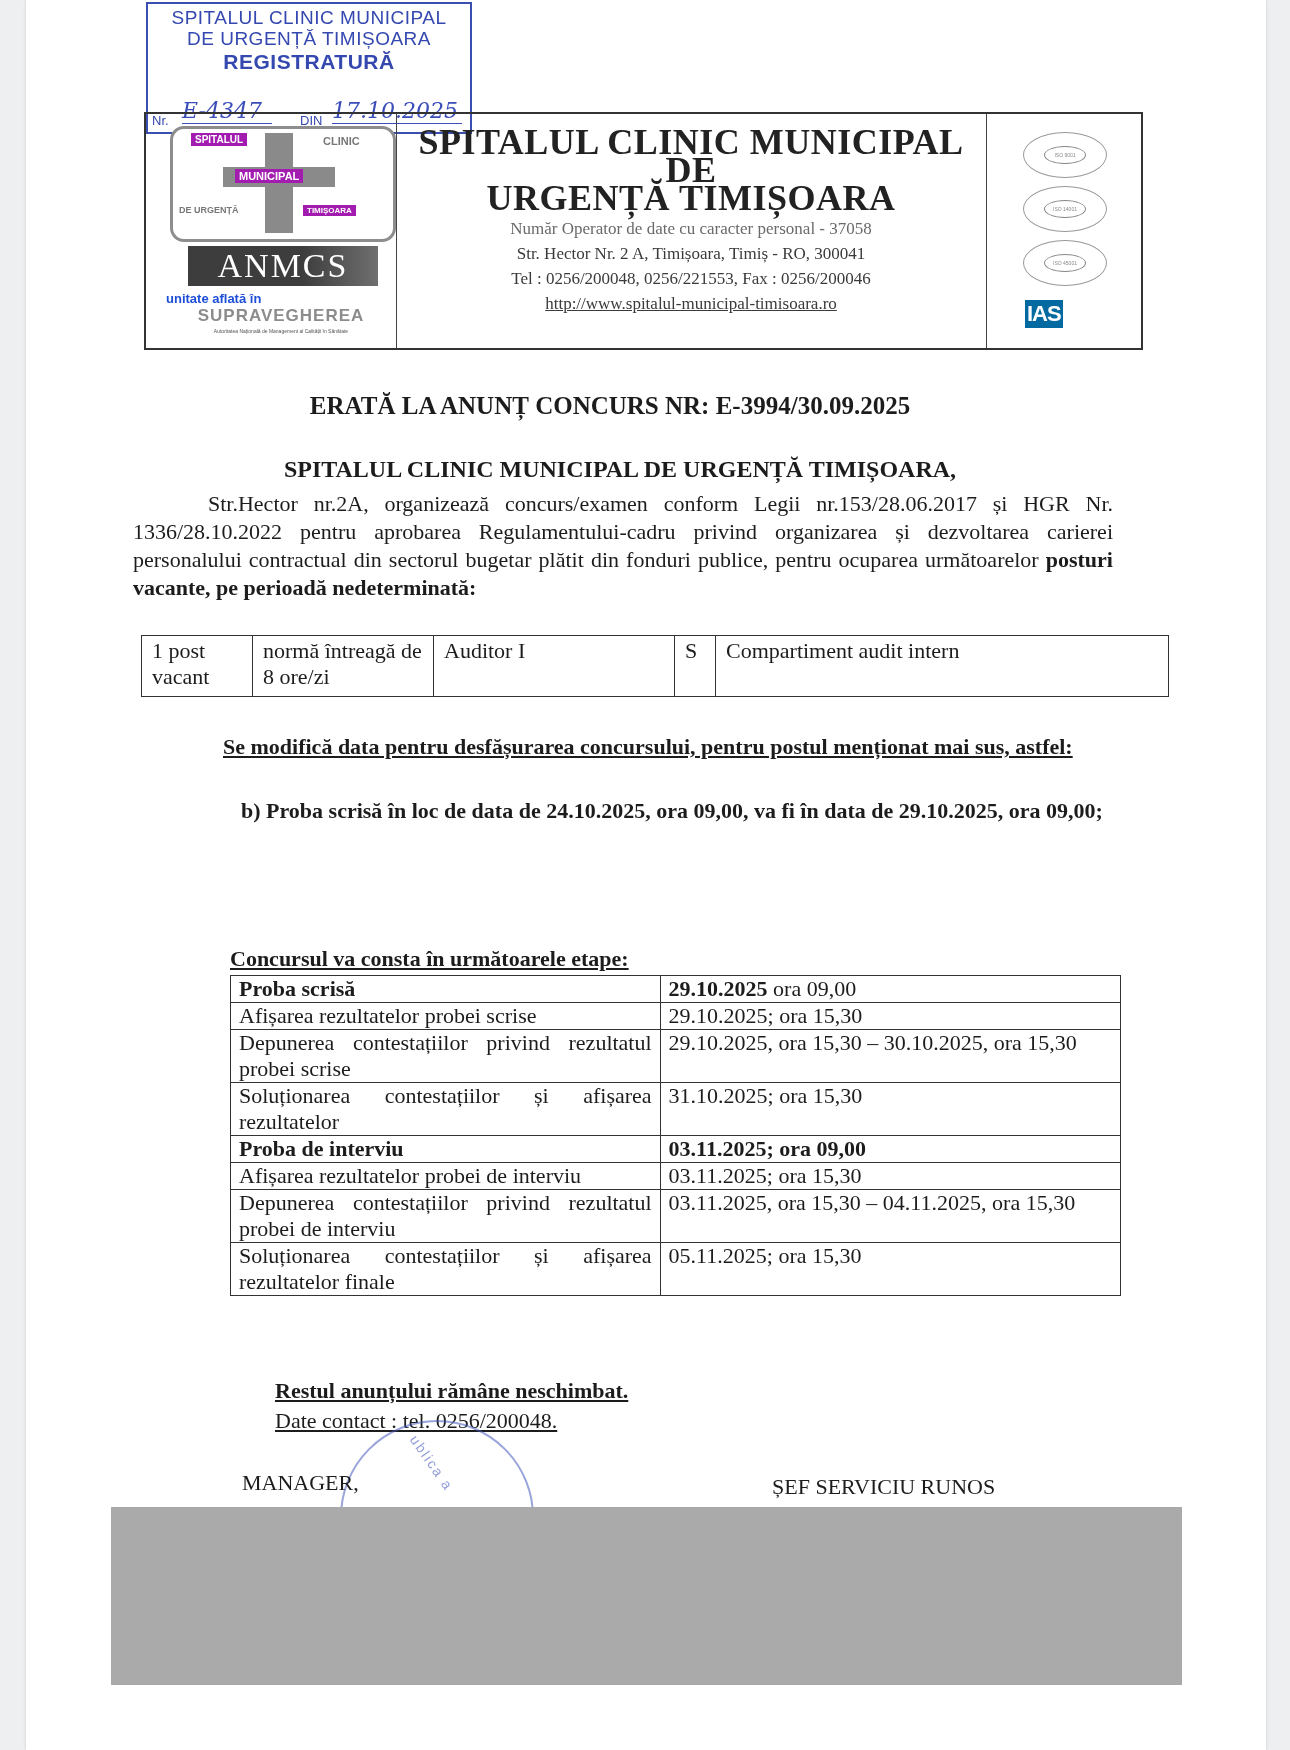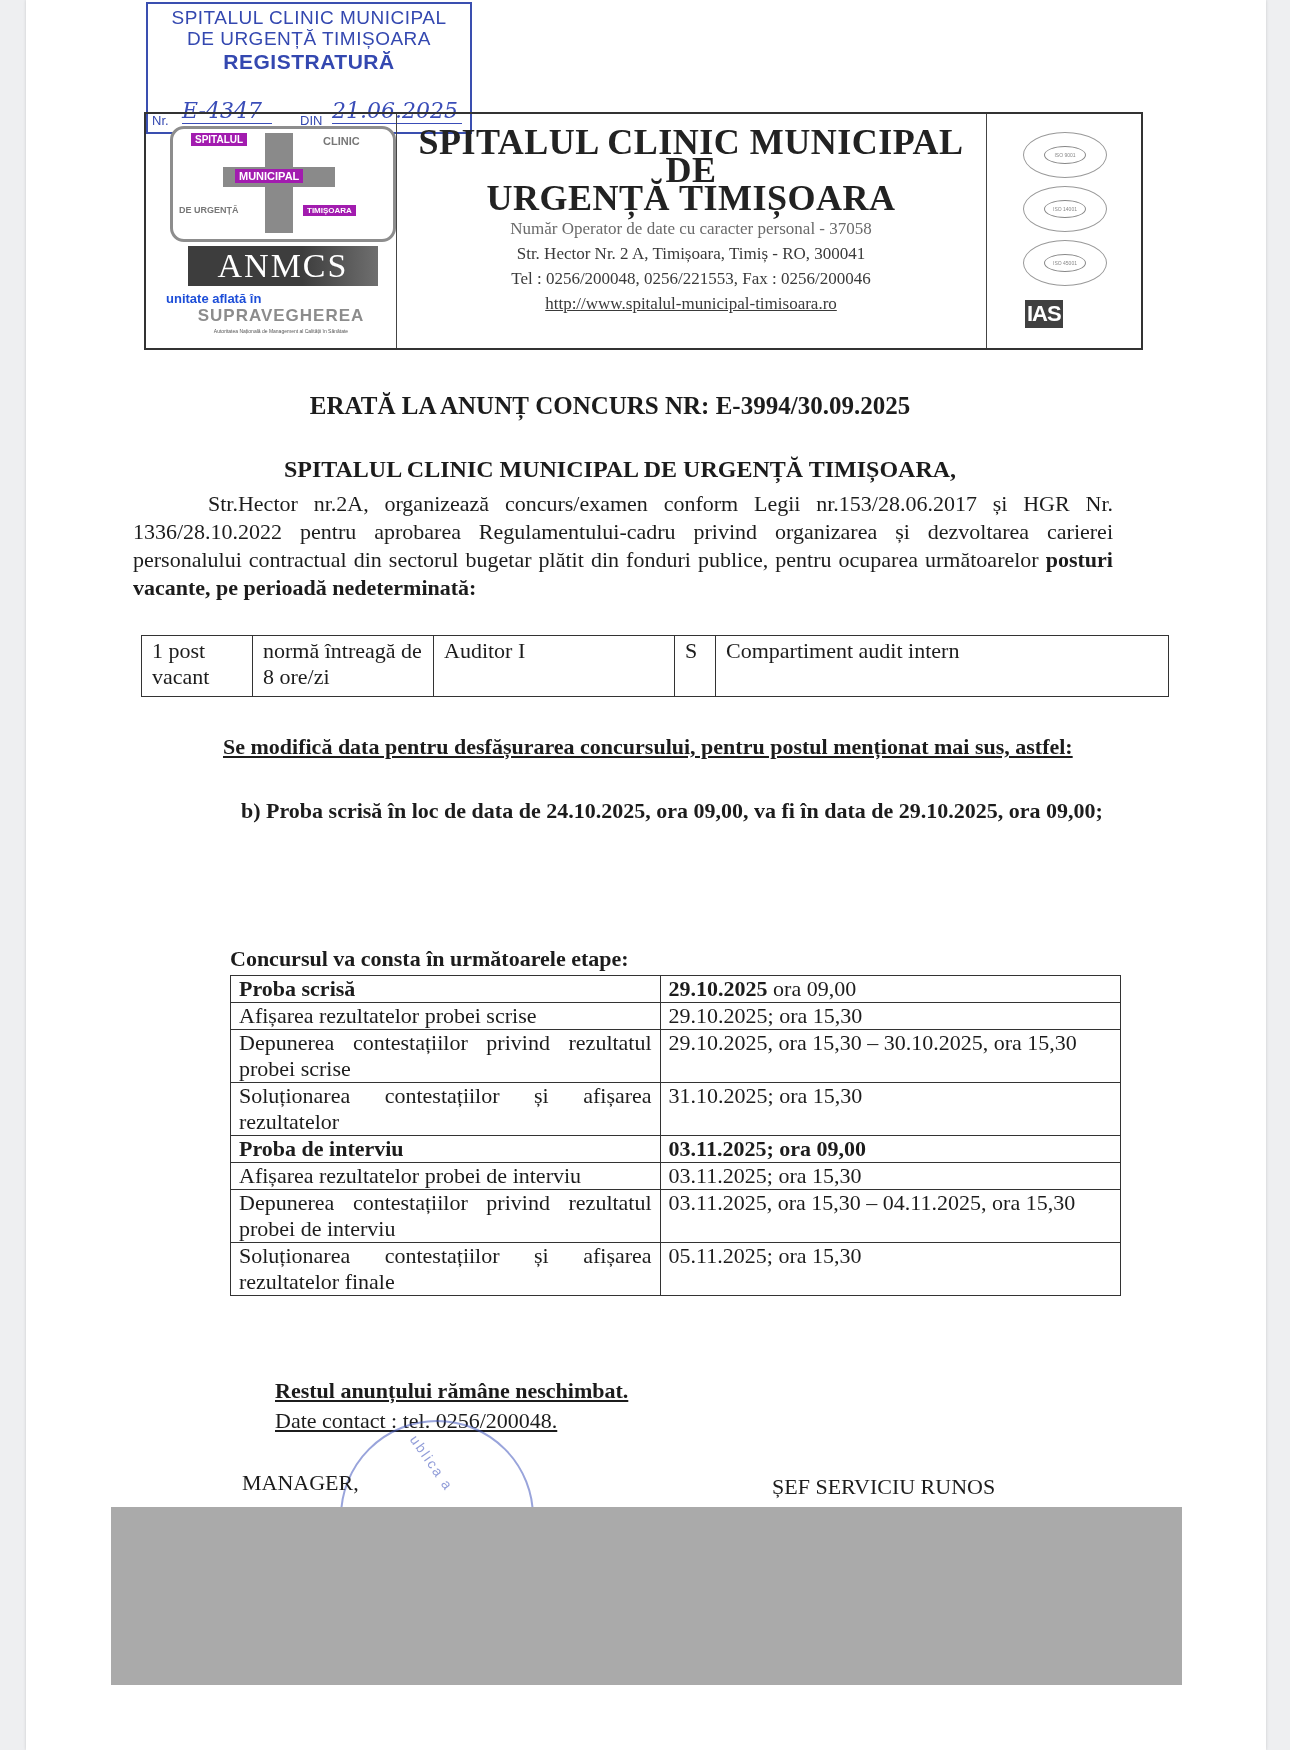--- a/index.html
+++ b/index.html
@@ -57,39 +57,39 @@
   .agency { position: absolute; left: 20px; top: 214px; width: 230px; text-align: center; font-family: "Liberation Sans", sans-serif; font-size: 5px; color: #555; }
 
   .lh-title { font-weight: bold; font-size: 36px; line-height: 28px; margin-top: 14px; color: #222; letter-spacing: 0.5px; text-align: center; }
   .lh-line { font-size: 17px; line-height: 25px; color: #3a3a3a; }
   .lh-line.first { margin-top: 4px; color: #6a6a6a; }
   .lh-link { text-decoration: underline; }
   .lh-email { color: #9aa0b0; text-decoration: underline; }
 
   .iso { position: absolute; left: 36px; width: 82px; height: 44px; border: 1.5px solid #999; border-radius: 50%; }
   .iso .inner { position: absolute; left: 20px; top: 13px; width: 40px; height: 16px; border: 1.5px solid #888; border-radius: 50%; font-size: 5px; color: #888; text-align: center; line-height: 16px; font-family: "Liberation Sans", sans-serif; }
-  .ias { position: absolute; left: 38px; top: 186px; background: #404040; color: #fff; font-family: "Liberation Sans", sans-serif; font-weight: bold; font-size: 22px; line-height: 28px; padding: 0 2px; letter-spacing: -1px; }
+  .ias { position: absolute; left: 38px; top: 186px; background: #0369a1; color: #fff; font-family: "Liberation Sans", sans-serif; font-weight: bold; font-size: 22px; line-height: 28px; padding: 0 2px; letter-spacing: -1px; }
 
   
   .heading { position: absolute; left: 160px; top: 392px; width: 900px; text-align: center; font-weight: bold; font-size: 25px; }
   .subheading { position: absolute; left: 170px; top: 456px; width: 900px; text-align: center; font-weight: bold; font-size: 24px; }
   .para { position: absolute; left: 133px; top: 490px; width: 980px; font-size: 22px; line-height: 28px; text-align: justify; }
   .para .indent { display: inline-block; width: 75px; }
   .para b { font-weight: bold; }
 
   table.post { position: absolute; left: 133px; top: 635px; width: 1028px; border-collapse: collapse; font-size: 22px; margin-left: 8px; }
   table.post td { border: 1.5px solid #333; vertical-align: top; padding: 2px 10px; line-height: 26px; height: 56px; }
 
   .modif { position: absolute; left: 133px; top: 733px; width: 980px; font-weight: bold; font-size: 22px; line-height: 28px; text-align: justify; }
   .modif .u { text-decoration: underline; }
   .modif .indent { display: inline-block; width: 90px; }
   .items { position: absolute; left: 241px; top: 797px; width: 872px; font-weight: bold; font-size: 22px; line-height: 28px; text-align: justify; }
   .items p { margin: 0 0 4px 0; }
 
-  .etape-title { position: absolute; left: 230px; top: 946px; font-weight: bold; font-size: 22px; }
+  .etape-title { position: absolute; left: 230px; top: 946px; font-weight: bold; font-size: 22px; text-decoration: underline; }
   table.etape { position: absolute; left: 230px; top: 975px; width: 891px; border-collapse: collapse; font-size: 22px; }
   table.etape td { border: 1.5px solid #333; vertical-align: top; padding: 0 8px; line-height: 26px; }
   table.etape td.c1 { width: 414px; text-align: justify; text-align-last: left; }
   table.etape td.c2 { width: 445px; }
   table.etape tr.bold td.c1 { font-weight: bold; }
 
   .rest { position: absolute; left: 275px; top: 1378px; font-weight: bold; font-size: 22px; text-decoration: underline; }
   .contact { position: absolute; left: 275px; top: 1408px; font-size: 22px; text-decoration: underline; }
   .manager { position: absolute; left: 242px; top: 1470px; font-size: 22px; }
   .sef { position: absolute; left: 772px; top: 1474px; font-size: 22px; }
@@ -104,21 +104,21 @@
 <div class="page"></div>
 
 <div class="stamp">
   <div class="l1">SPITALUL CLINIC MUNICIPAL</div>
   <div class="l2">DE URGENȚĂ TIMIȘOARA</div>
   <div class="l3">REGISTRATURĂ</div>
   <div class="nrrow">
     <span class="nrlab">Nr.</span>
     <span class="nrval">E-4347</span>
     <span class="dinlab">DIN</span>
-    <span class="dinval">21.06.2025</span>
+    <span class="dinval">17.10.2025</span>
   </div>
 </div>
 
 <div class="letterhead">
   <div class="lh-logo">
     <div class="logo-box">
       <div class="cross-v"></div>
       <div class="cross-h"></div>
       <span class="logo-tag" style="left:18px; top:4px;">SPITALUL</span>
       <span class="logo-text" style="left:150px; top:6px;">CLINIC</span>

